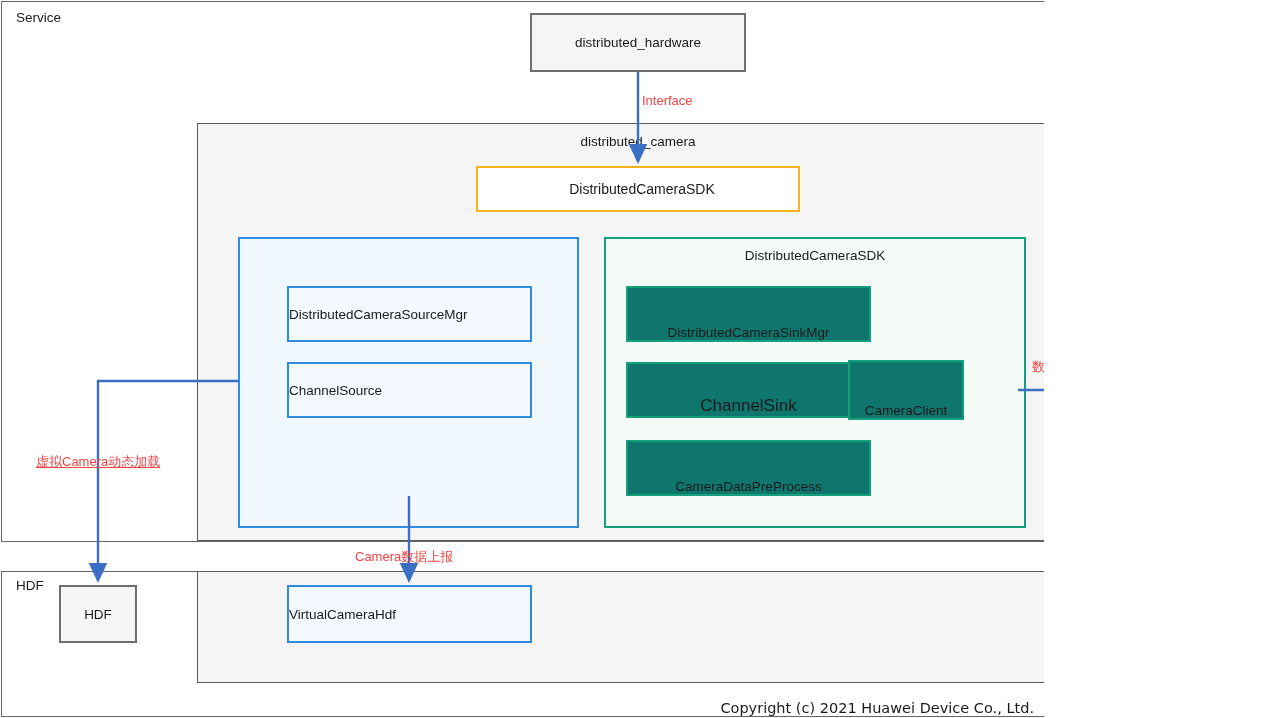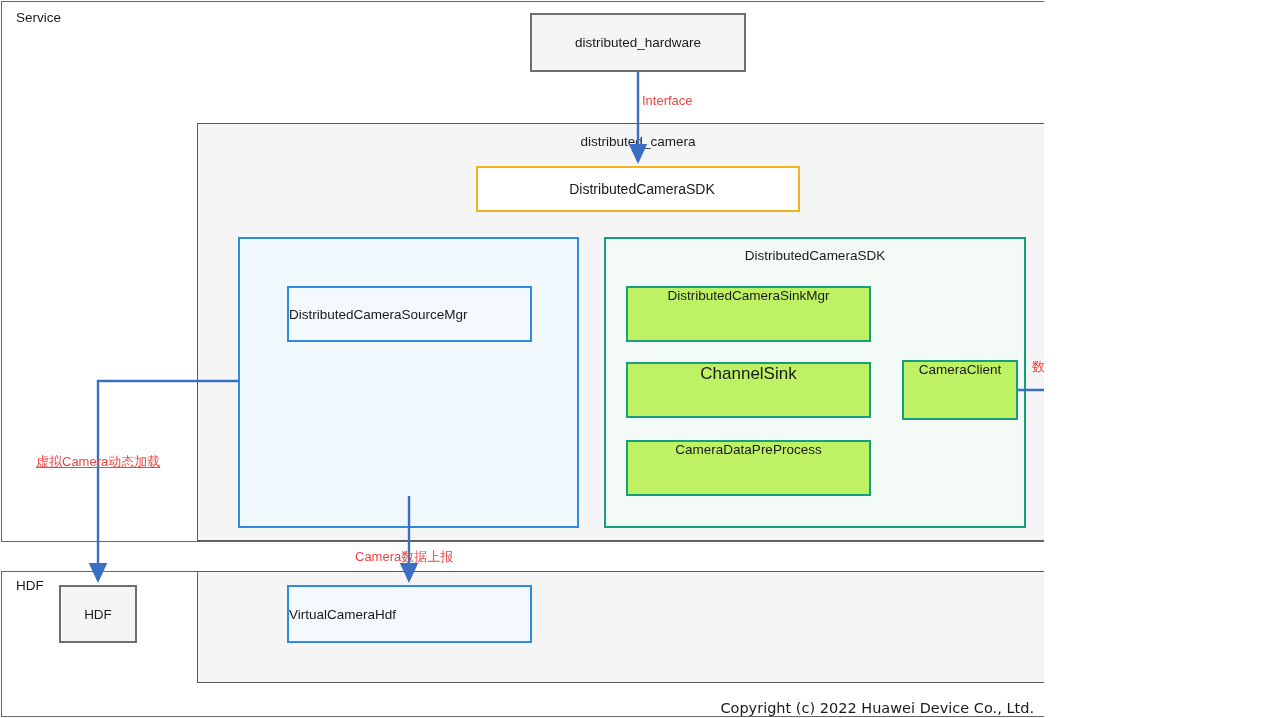--- a/index.html
+++ b/index.html
@@ -85,24 +85,24 @@
     font-size: 13.5px;
     color: #1a1a1a;
   }
 
   
   .teal-group {
     background: #f4fbf7;
     border: 2px solid #13a07a;
   }
   .teal-box {
-    background: #bef264;
+    background: #0f766e;
     border: 2px solid #13a07a;
     display: flex;
-    align-items: flex-start;
+    align-items: flex-end;
     justify-content: center;
     font-size: 13.5px;
     color: #1a1a1a;
   }
   .big-label { font-size: 17px; }
 
   
   #wires {
     position: absolute;
     left: 0; top: 0;
@@ -153,38 +153,41 @@
   <div class="abs amber-box" style="left:476px; top:166px; width:324px; height:46px;padding-left:8px;">
     <span>DistributedCameraSDK</span>
   </div>
 
   <div class="abs blue-group" style="left:238px; top:237px; width:341px; height:291px;"></div>
 
   <div class="abs blue-box" style="left:287px; top:286px; width:245px; height:56px;">
     <span>DistributedCameraSourceMgr</span>
   </div>
 
+  <div class="abs blue-box" style="left:287px; top:362px; width:245px; height:56px;">
+    <span>ChannelSource</span>
+  </div>
 
 
   <div class="abs teal-group" style="left:604px; top:237px; width:422px; height:291px;"></div>
   <div class="panel-title" style="left:604px; top:248px; width:422px;">DistributedCameraSDK</div>
 
   <div class="abs teal-box" style="left:626px; top:286px; width:245px; height:56px;">
     <span>DistributedCameraSinkMgr</span>
   </div>
 
   <div class="abs teal-box" style="left:626px; top:440px; width:245px; height:56px;">
     <span>CameraDataPreProcess</span>
   </div>
 
   <div class="abs teal-box" style="left:626px; top:362px; width:245px; height:56px;">
     <span class="big-label">ChannelSink</span>
   </div>
 
-  <div class="abs teal-box" style="left:902px; top:360px; width:116px; height:60px;">
+  <div class="abs teal-box" style="left:848px; top:360px; width:116px; height:60px;">
     <span>CameraClient</span>
   </div>
 
   <div class="abs gray-box" style="left:1105px; top:360px; width:99px; height:60px;justify-content:center;">
     <span>相机框架</span>
   </div>
 
   <div class="abs gray-box" style="left:59px; top:585px; width:78px; height:58px;">
     <span>HDF</span>
   </div>
@@ -210,15 +213,15 @@
   </svg>
 
   <div class="edge-label" style="left:642px; top:93px;">Interface</div>
 
   <div class="edge-label" style="left:1032px; top:358px;">数据采集</div>
 
   <div class="edge-label" style="left:36px; top:453px;text-decoration:underline;">虚拟Camera动态加载</div>
 
   <div class="edge-label" style="left:355px; top:548px;text-align:right;">Camera数据上报</div>
 
-  <div class="footer">Copyright (c) 2022 Huawei Device Co., Ltd.</div>
+  <div class="footer">Copyright (c) 2021 Huawei Device Co., Ltd.</div>
 
 </div>
 
 </body></html>

